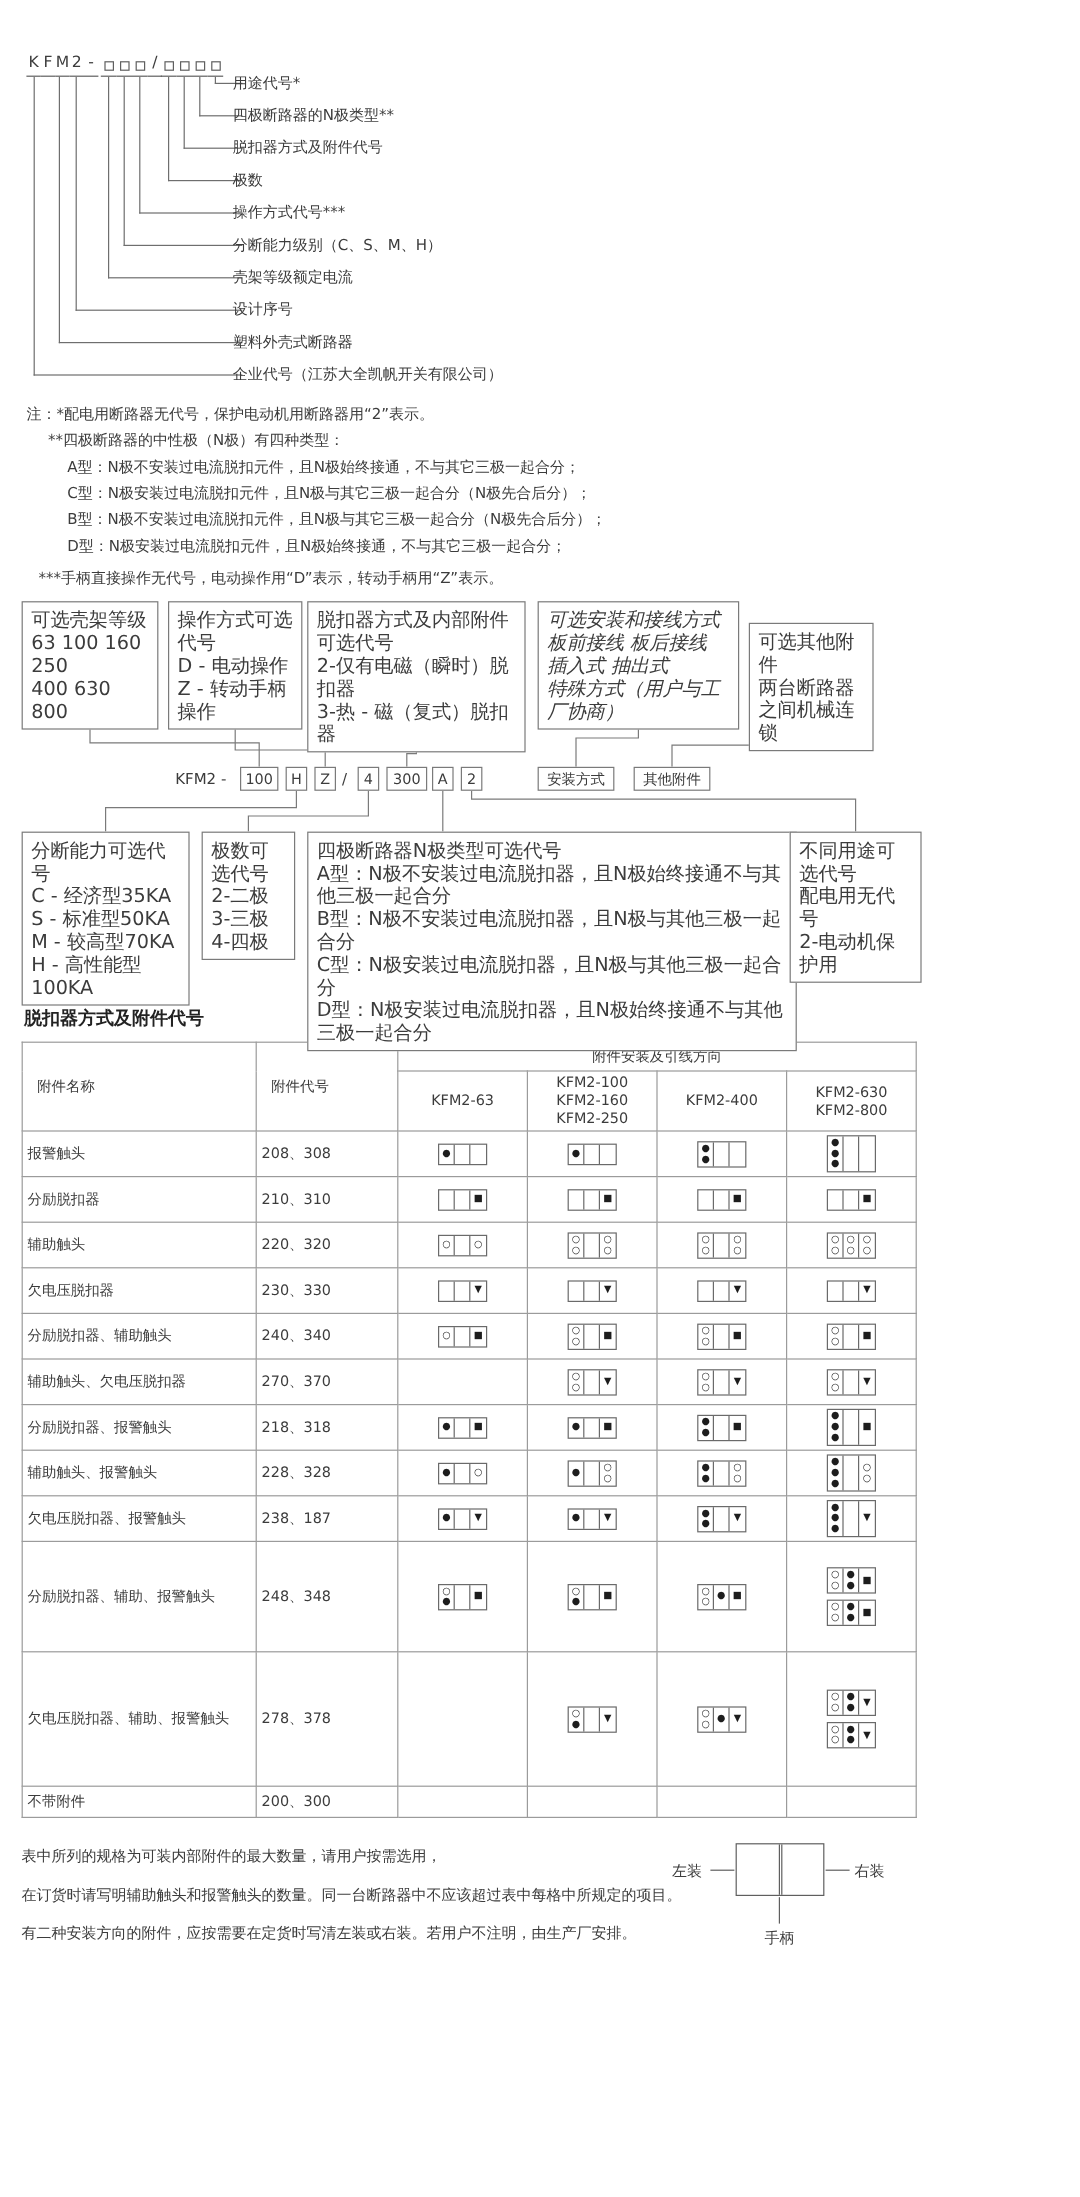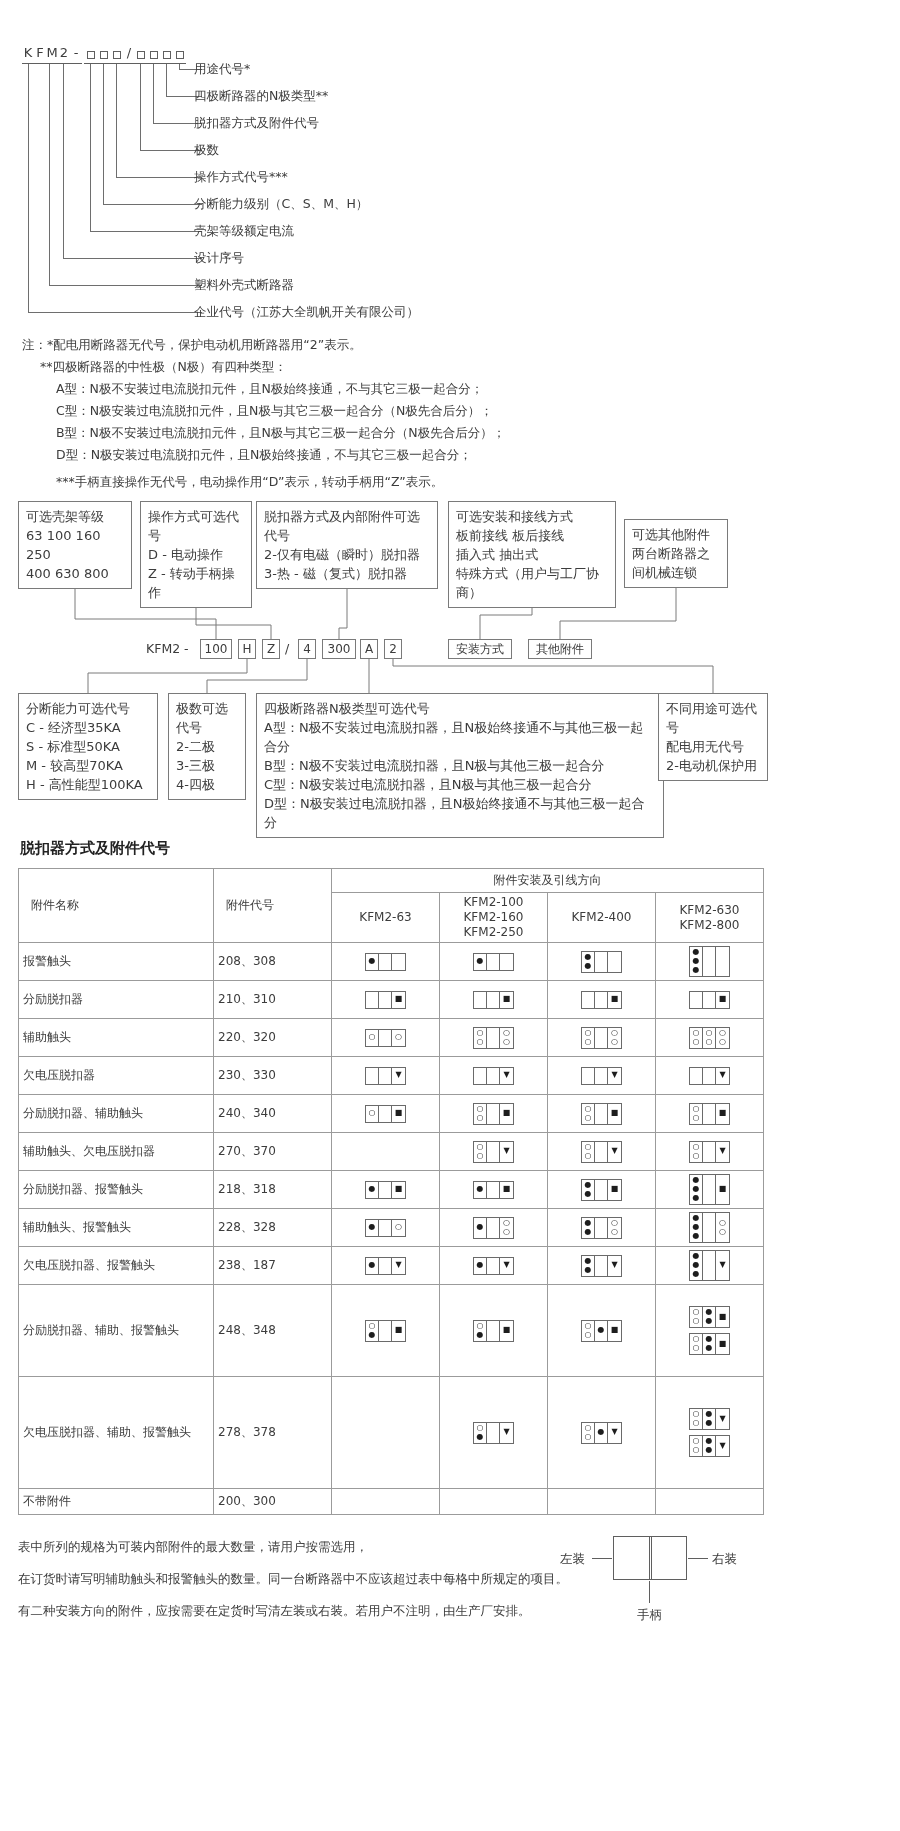--- a/index.html
+++ b/index.html
@@ -13,26 +13,26 @@
   .mboxw { position:absolute; top:27px; width:13px; height:19px; border-bottom:1px solid #5f5f5f; }
   .mbox  { display:block; width:8px; height:8px; margin:6px auto 0; border:1px solid #5f5f5f; }
   .dg-conn { position:absolute; border-left:1px solid #6e6e6e; border-bottom:1px solid #6e6e6e; }
   .dg-label { position:absolute; left:194px; font-size:12.5px; white-space:nowrap; }
 
   
   #notes { margin-top:10px; font-size:12.5px; line-height:22px; }
   .note-0 { margin-left:22px; }
   .note-1 { margin-left:40px; }
   .note-2 { margin-left:56px; }
-  .note-last { margin-left:56px; margin-top:5px; }
+  .note-last { margin-left:32px; margin-top:5px; }
 
   
   #selection { position:relative; height:312px; margin-top:8px; }
   #selection svg { position:absolute; left:0; top:0; }
-  .sel-box { position:absolute; border:1px solid #7a7a7a; padding:5px 7px; font-size:13px; line-height:19px; background:#fff; }
+  .sel-box { position:absolute; border:1px solid #7a7a7a; padding:5px 7px; font-size:16px; line-height:19px; background:#fff; }
   .mr-text { position:absolute; font-size:12.5px; white-space:nowrap; }
   .mr-code { position:absolute; top:138px; height:20px; line-height:18px; border:1px solid #7a7a7a;
              text-align:center; font-size:12px; background:#fff; }
 
   
   #trip-title { margin:26px 0 10px 20px; font-size:15px; font-weight:bold; color:#222; }
   .acc-table { border-collapse:collapse; margin-left:18px; width:745px; table-layout:fixed; }
   .acc-table th, .acc-table td { border:1px solid #9b9b9b; font-size:12px; font-weight:normal; padding:2px 4px; }
   .acc-table thead th { text-align:center; line-height:15px; }
   .th-name, .th-code { text-align:left !important; padding-left:12px !important; }
@@ -153,21 +153,21 @@
     <div class="sel-box" style="left:140px; top:0; width:112px;">
       <div>操作方式可选代号</div>
       <div>D - 电动操作</div>
       <div>Z - 转动手柄操作</div>
     </div>
     <div class="sel-box" style="left:256px; top:0; width:182px;">
       <div>脱扣器方式及内部附件可选代号</div>
       <div>2-仅有电磁（瞬时）脱扣器</div>
       <div>3-热 - 磁（复式）脱扣器</div>
     </div>
-    <div class="sel-box" style="left:448px; top:0; width:168px;">
+    <div class="sel-box" style="left:448px; top:0; width:168px;font-style:italic;">
       <div>可选安装和接线方式</div>
       <div>板前接线 板后接线</div>
       <div>插入式 抽出式</div>
       <div>特殊方式（用户与工厂协商）</div>
     </div>
     <div class="sel-box" style="left:624px; top:18px; width:104px;">
       <div>可选其他附件</div>
       <div>两台断路器之间机械连锁</div>
     </div>
 

